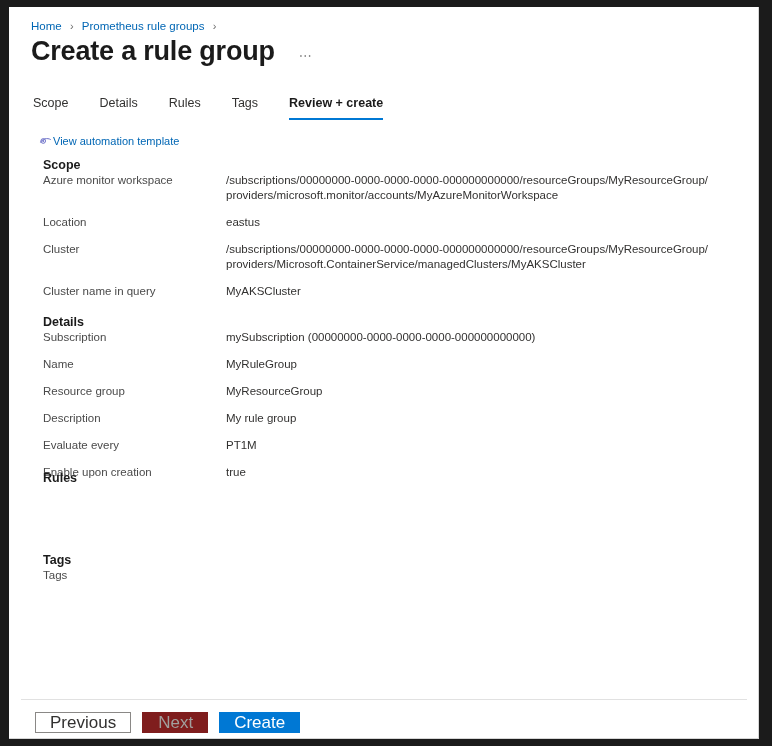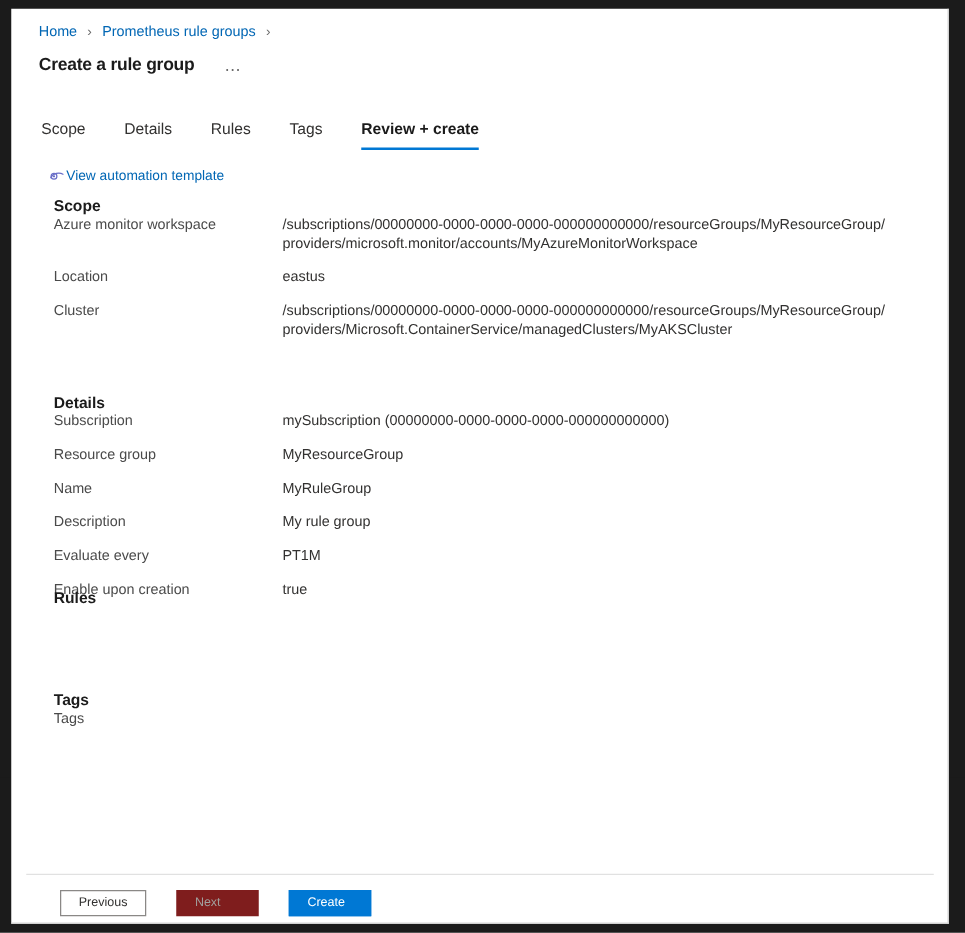--- a/index.html
+++ b/index.html
@@ -59,21 +59,21 @@
 
   
   .title-row {
     position: absolute;
     left: 22px;
     top: 31px;
     display: flex;
     align-items: center;
   }
   .page-title {
-    font-size: 14px;
+    font-size: 27px;
     font-weight: 600;
     color: #1b1b1b;
     letter-spacing: -0.2px;
     line-height: 26px;
   }
   .title-ellipsis {
     margin-left: 20px;
     color: #6b6b6b;
     font-size: 13px;
     letter-spacing: 1px;
@@ -186,35 +186,34 @@
   }
   .footer {
     position: absolute;
     left: 26px;
     top: 705px;
     display: flex;
     align-items: center;
   }
   .btn {
     font-family: "Liberation Sans", sans-serif;
-    font-size: 10px;
+    font-size: 17px;
     height: 21px;
     line-height: 19px;
     padding: 0 14px;
     box-sizing: border-box;
     cursor: pointer;
     border: 1px solid #8a8886;
     background: #ffffff;
     color: #323130;
     margin-right: 11px;
     border-radius: 0;
     min-width: 66px;
-    text-align: left;
+    text-align: right;
     white-space: nowrap;
-    margin-left: 13px;
   }
   .btn.disabled {
     border: 1px solid transparent;
     background: #7f1d1d;
     color: #a19f9d;
     cursor: default;
   }
   .btn.primary {
     background: #0078d4;
     border: 1px solid #0078d4;
@@ -270,39 +269,43 @@
               <td class="kv-val wrap-path">/subscriptions/00000000-0000-0000-0000-000000000000/resourceGroups/MyResourceGroup/providers/microsoft.monitor/accounts/MyAzureMonitorWorkspace</td>
             </tr>
             <tr class="kv-row">
               <td class="kv-key">Location</td>
               <td class="kv-val">eastus</td>
             </tr>
             <tr class="kv-row">
               <td class="kv-key">Cluster</td>
               <td class="kv-val wrap-path">/subscriptions/00000000-0000-0000-0000-000000000000/resourceGroups/MyResourceGroup/providers/Microsoft.ContainerService/managedClusters/MyAKSCluster</td>
             </tr>
+            <tr class="kv-row">
+              <td class="kv-key">Cluster name in query</td>
+              <td class="kv-val">MyAKSCluster</td>
+            </tr>
           </tbody>
         </table>
       </div>
 
       <div class="sec-details">
         <div class="section-head">Details</div>
         <table class="kv-table">
           <tbody>
             <tr class="kv-row">
               <td class="kv-key">Subscription</td>
               <td class="kv-val">mySubscription (00000000-0000-0000-0000-000000000000)</td>
             </tr>
             <tr class="kv-row">
+              <td class="kv-key">Name</td>
+              <td class="kv-val">MyRuleGroup</td>
+            </tr>
+            <tr class="kv-row">
               <td class="kv-key">Resource group</td>
               <td class="kv-val">MyResourceGroup</td>
-            </tr>
-            <tr class="kv-row">
-              <td class="kv-key">Name</td>
-              <td class="kv-val">MyRuleGroup</td>
             </tr>
             <tr class="kv-row">
               <td class="kv-key">Description</td>
               <td class="kv-val">My rule group</td>
             </tr>
             <tr class="kv-row">
               <td class="kv-key">Evaluate every</td>
               <td class="kv-val">PT1M</td>
             </tr>
             <tr class="kv-row">

